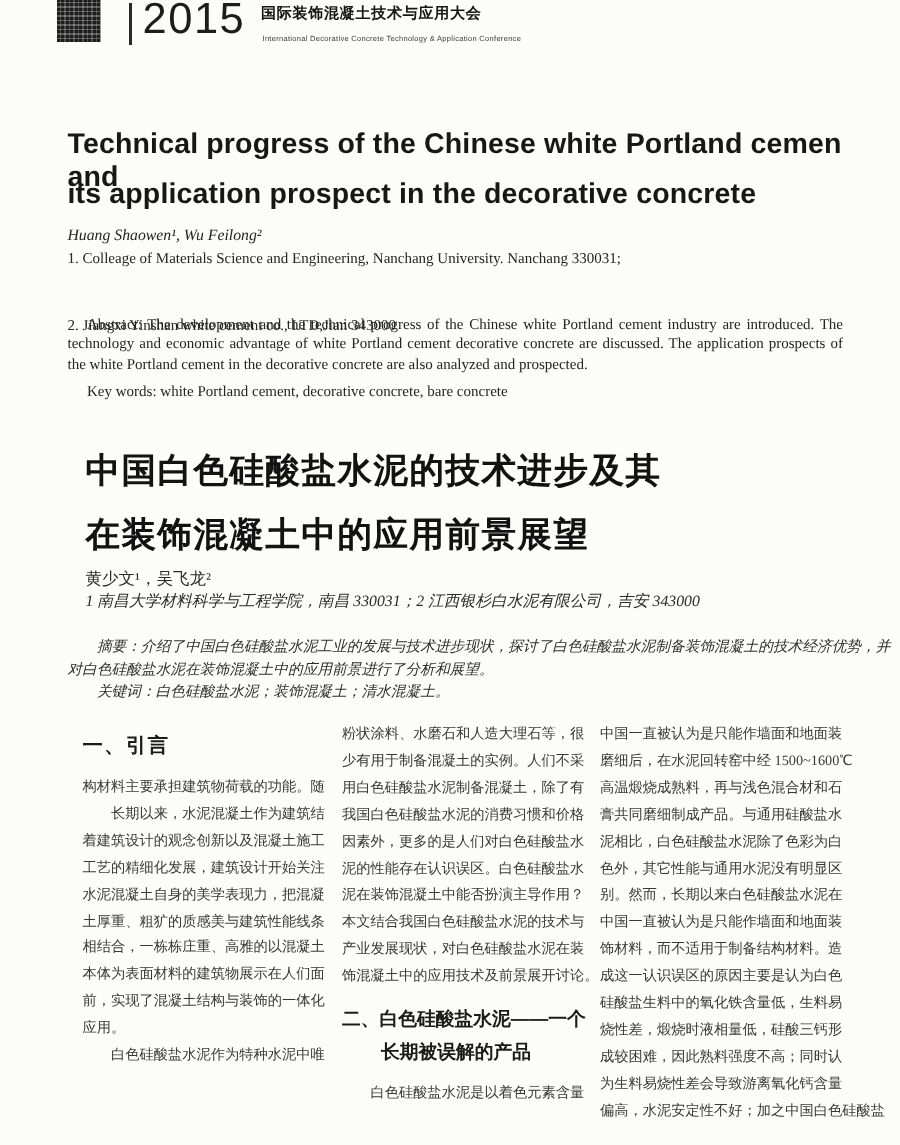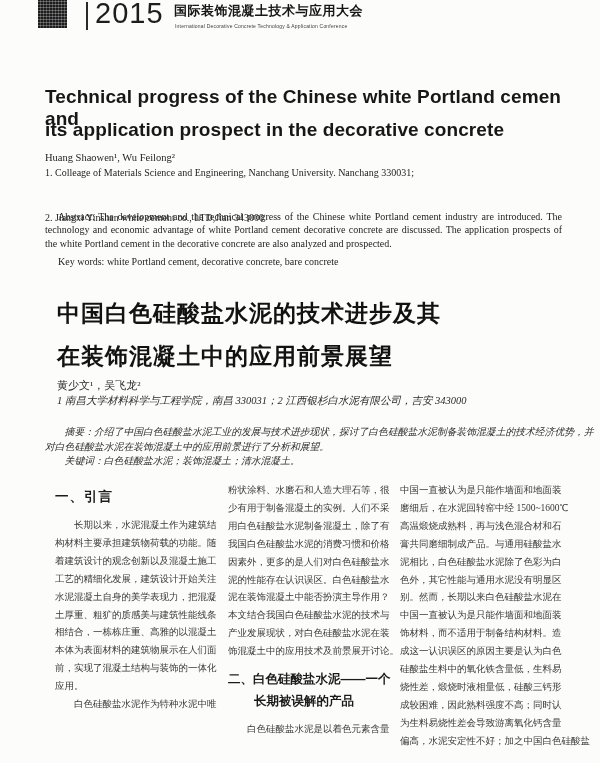--- a/index.html
+++ b/index.html
@@ -23,37 +23,37 @@
   }
   .header-divider{left:86px;top:2px;width:2px;height:28px;background:#2a2a2a;}
   .year-text{
     left:95px;top:-3px;
     font-family:"Liberation Sans", sans-serif;
     font-size:29px;font-weight:400;letter-spacing:1px;color:#1d1d1d;
   }
   .conf-title-cn{
     left:174px;top:2px;
     font-family:"Liberation Sans", sans-serif;
-    font-size:13px;font-weight:700;letter-spacing:.5px;color:#161616;
+    font-size:10px;font-weight:700;letter-spacing:.5px;color:#161616;
   }
   .conf-sub-en{
     left:175px;top:23px;
     font-family:"Liberation Sans", sans-serif;
     font-size:5px;letter-spacing:.2px;color:#3d3d3d;
   }
 
   
   .title-en{
     left:45px;width:520px;
     font-family:"Liberation Sans", sans-serif;
     font-size:19px;font-weight:700;color:#171717;letter-spacing:.1px;
   }
   .title-en.l1{top:86px;}
   .title-en.l2{top:119px;}
-  .authors-en{left:45px;top:152px;font-size:10.5px;color:#242424;}
+  .authors-en{left:45px;top:152px;font-size:10.5px;color:#242424;font-style:italic;}
   .affil-en{left:45px;font-size:10px;color:#242424;}
   .affil-en.a1{top:167px;text-align:center;}
   .affil-en.a2{top:180px;margin-top:32px;}
   .abstract-en{
     left:45px;top:210px;width:517px;
     font-size:10px;line-height:13.4px;text-align:justify;text-indent:13px;color:#242424;
   }
   .keywords-en{left:58px;top:256px;font-size:10px;color:#242424;}
 
   
@@ -113,22 +113,22 @@
 <div class="abs authors-cn">黄少文¹，吴飞龙²</div>
 <div class="abs affil-cn">1 南昌大学材料科学与工程学院，南昌 330031；2 江西银杉白水泥有限公司，吉安 343000</div>
 <div class="abs abstract-cn">
     <div class="tline">　　摘要：介绍了中国白色硅酸盐水泥工业的发展与技术进步现状，探讨了白色硅酸盐水泥制备装饰混凝土的技术经济优势，并</div>
     <div class="tline">对白色硅酸盐水泥在装饰混凝土中的应用前景进行了分析和展望。</div>
   </div>
 <div class="abs keywords-cn">　　关键词：白色硅酸盐水泥；装饰混凝土；清水混凝土。</div>
 
 <div class="abs sec-heading sec1-heading">一、引言</div>
 <div class="abs bodycol col1">
+    <div class="tline">构材料主要承担建筑物荷载的功能。随</div>
     <div class="tline">　　长期以来，水泥混凝土作为建筑结</div>
-    <div class="tline">构材料主要承担建筑物荷载的功能。随</div>
     <div class="tline">着建筑设计的观念创新以及混凝土施工</div>
     <div class="tline">工艺的精细化发展，建筑设计开始关注</div>
     <div class="tline">水泥混凝土自身的美学表现力，把混凝</div>
     <div class="tline">土厚重、粗犷的质感美与建筑性能线条</div>
     <div class="tline">相结合，一栋栋庄重、高雅的以混凝土</div>
     <div class="tline">本体为表面材料的建筑物展示在人们面</div>
     <div class="tline">前，实现了混凝土结构与装饰的一体化</div>
     <div class="tline">应用。</div>
     <div class="tline">　　白色硅酸盐水泥作为特种水泥中唯</div>
   </div>

